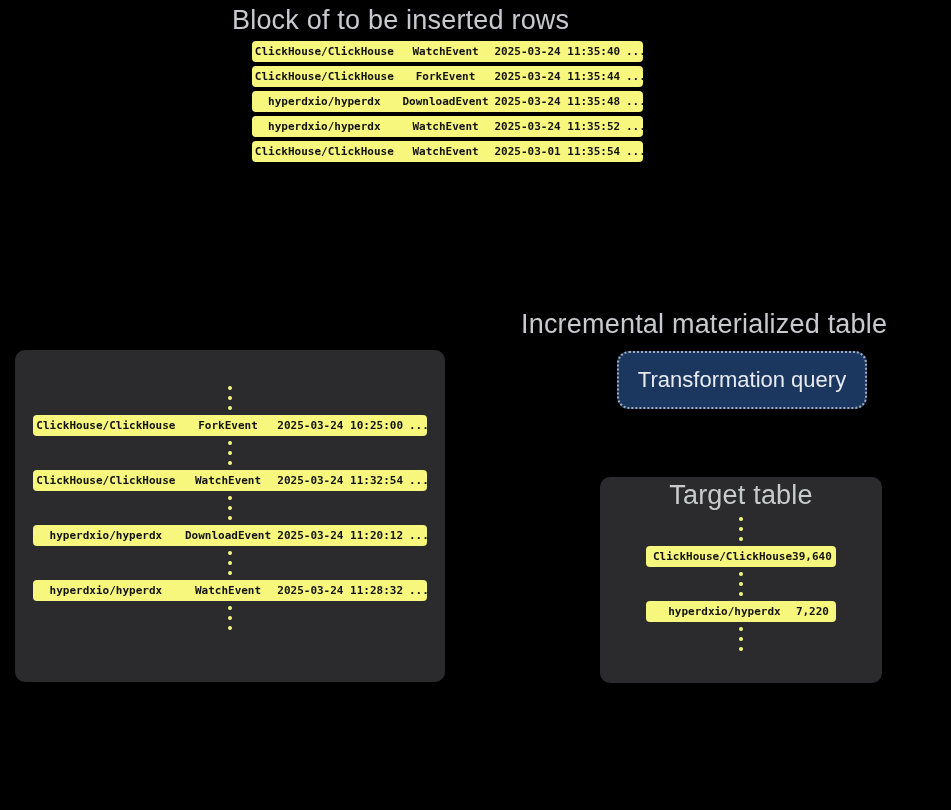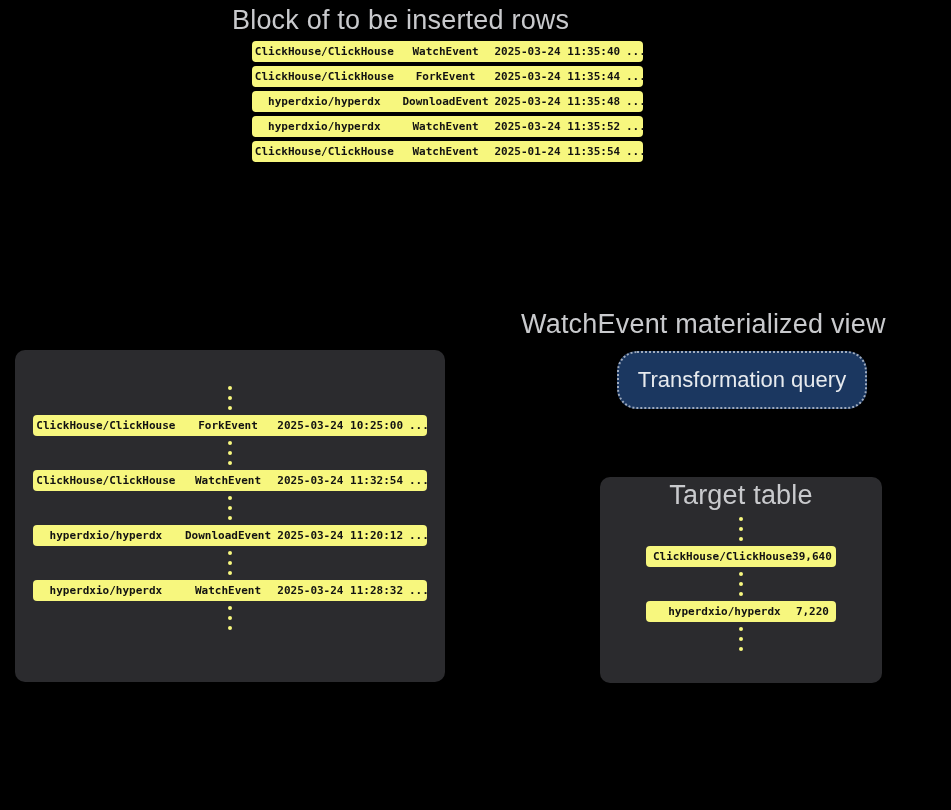--- a/index.html
+++ b/index.html
@@ -33,21 +33,21 @@
   .insert-title { position:absolute; left:232px; top:4px; width:430px; }
   .insert-rows  { position:absolute; left:252px; top:41px; width:391px;
                   display:flex; flex-direction:column; gap:4px; }
 
   
   .mv-heading { position:absolute; left:521px; top:308px; width:420px; }
   .query-box {
     position:absolute; left:617px; top:351px; width:250px; height:58px;
     background:var(--button-bg,#1b3760);
     border:2px dotted var(--button-border,#9fabbe);
-    border-radius:20px; box-sizing:border-box;
+    border-radius:12px; box-sizing:border-box;
     display:flex; align-items:center; justify-content:center;
     color:var(--button-text,#e7eaee); font-size:22px;
   }
 
   
   .panel {
     position:absolute; background:var(--panel,#2b2b2e); border-radius:10px;
     display:flex; flex-direction:column; align-items:center;
   }
   .source-panel { left:15px; top:350px; width:430px; height:332px; padding-top:14px; box-sizing:border-box; }
@@ -97,26 +97,26 @@
     </div>
     <div class="pill-row">
       <span class="c-repo">hyperdxio/hyperdx</span>
       <span class="c-event">WatchEvent</span>
       <span class="c-time">2025-03-24 11:35:52</span>
       <span class="c-more">...</span>
     </div>
     <div class="pill-row">
       <span class="c-repo">ClickHouse/ClickHouse</span>
       <span class="c-event">WatchEvent</span>
-      <span class="c-time">2025-01-24 11:35:54</span>
-      <span class="c-more">...</span>
-    </div>
-  </div>
-
-  <div class="big-heading mv-heading">WatchEvent materialized view</div>
+      <span class="c-time">2025-03-01 11:35:54</span>
+      <span class="c-more">...</span>
+    </div>
+  </div>
+
+  <div class="big-heading mv-heading">Incremental materialized table</div>
 
   <div class="query-box">
     <span>Transformation query</span>
   </div>
 
   <div class="panel source-panel">
     <div class="panel-body">
 
       <div class="dots">
           <span class="dot"></span>

